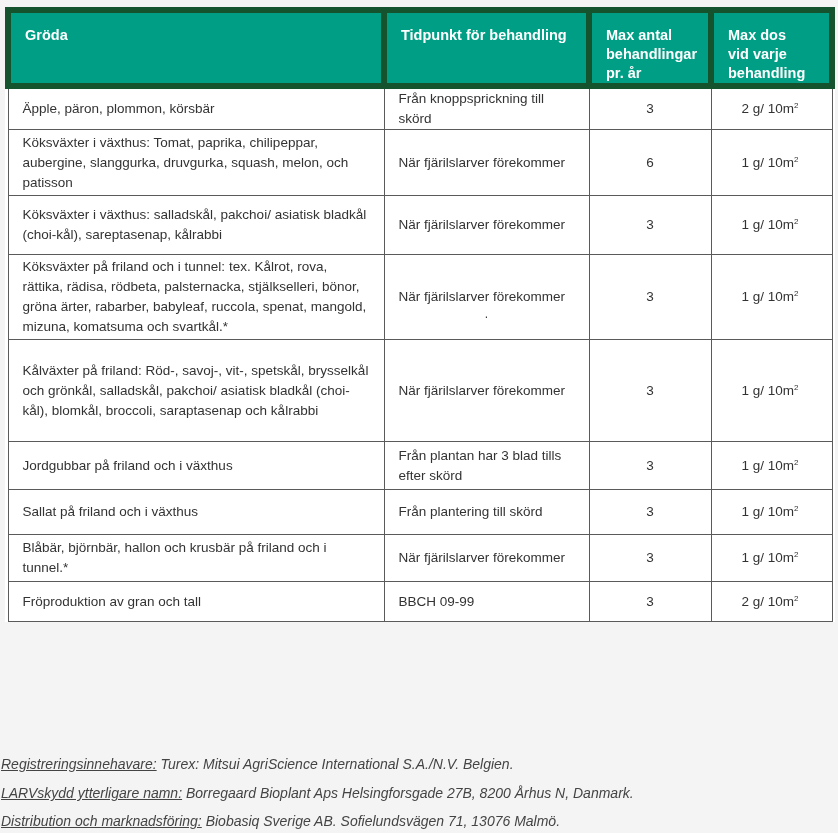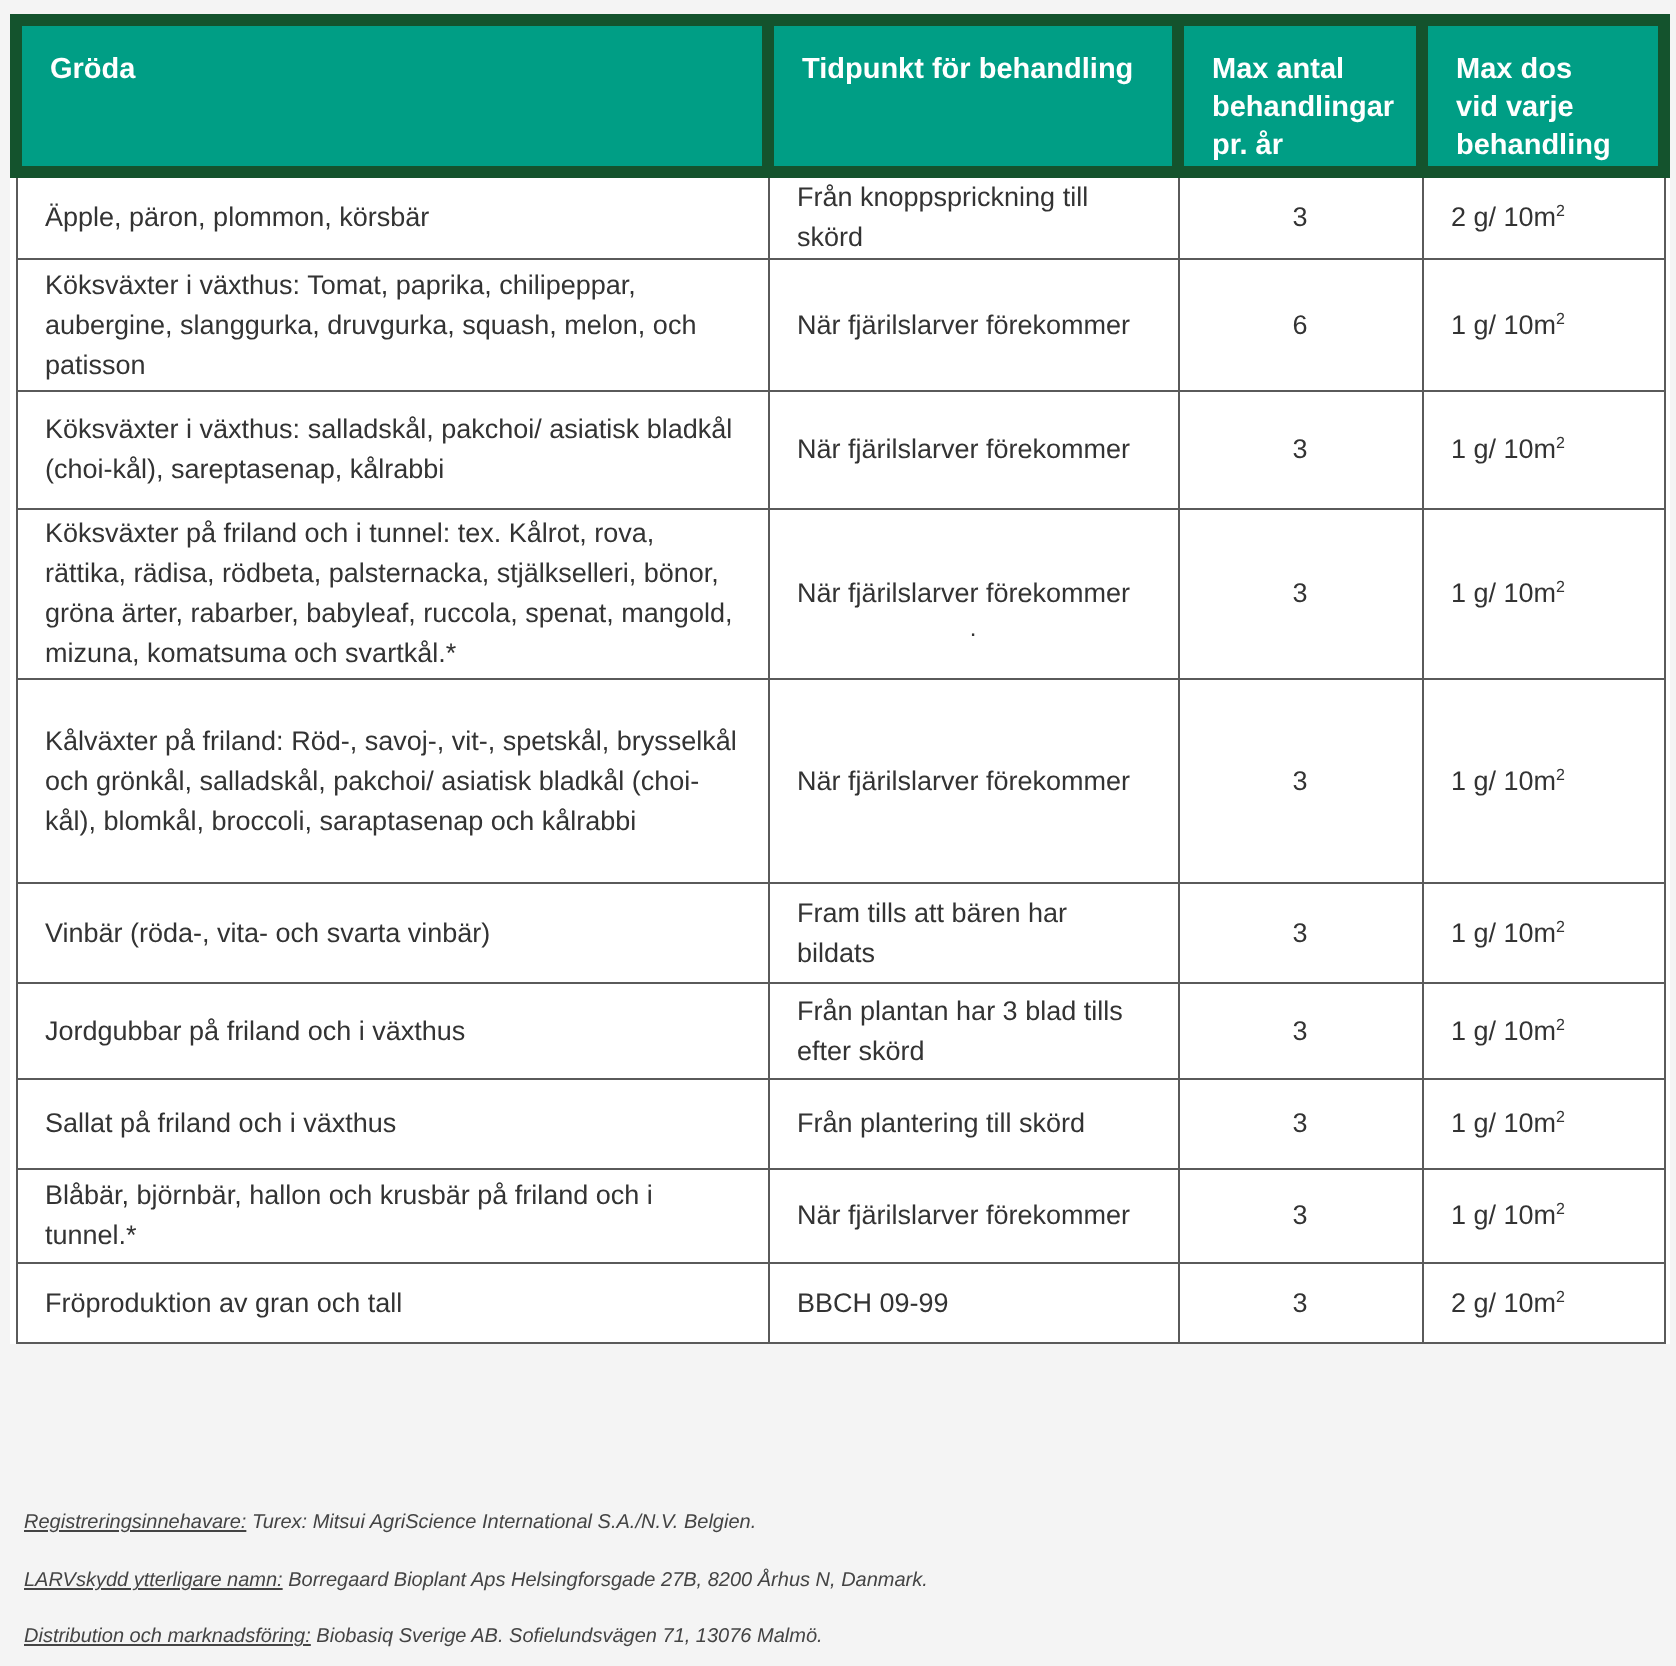--- a/index.html
+++ b/index.html
@@ -38,30 +38,30 @@
   table.main td {
     border: 1.5px solid #5a5a5a;
     font-size: 13.5px;
     color: #333333;
     padding: 0 14px;
     vertical-align: middle;
     line-height: 20px;
     box-sizing: border-box;
   }
   table.main td.num { text-align: center; }
-  table.main td.dose { padding-left: 14px; }
+  table.main td.dose { padding-left: 30px; }
   .cat { }
   sup { font-size: 8px; vertical-align: 5px; line-height: 0; }
   .dot { display: block; text-align: center; line-height: 10px; font-size: 12px; height: 0; position: relative; top: 2px; }
   .footer {
     position: absolute;
-    left: 12px;
+    left: 1px;
     font-family: "Liberation Sans", sans-serif;
     font-style: italic;
-    font-size: 10px;
+    font-size: 14px;
     color: #444444;
   }
   .footer .lbl { text-decoration: underline; }
 </style>
 </head>
 <body>
 
 <table class="main">
   <colgroup>
       <col class="c1">
@@ -101,26 +101,20 @@
         <td><span>När fjärilslarver förekommer</span><span class="dot">.</span></td>
         <td class="num">3</td>
         <td class="dose"><span>1 g/ 10m</span><sup>2</sup></td>
       </tr>
       <tr style="height: 102px;">
         <td><span class="cat">Kålväxter på friland:</span><span> Röd-, savoj-, vit-, spetskål, brysselkål och grönkål, salladskål, pakchoi/ asiatisk bladkål (choi-kål), blomkål, broccoli, saraptasenap och kålrabbi</span></td>
         <td><span>När fjärilslarver förekommer</span></td>
         <td class="num">3</td>
         <td class="dose"><span>1 g/ 10m</span><sup>2</sup></td>
       </tr>
-      <tr style="height: 50px;">
-        <td><span>Vinbär (röda-, vita- och svarta vinbär)</span></td>
-        <td><span>Fram tills att bären har bildats</span></td>
-        <td class="num">3</td>
-        <td class="dose"><span>1 g/ 10m</span><sup>2</sup></td>
-      </tr>
       <tr style="height: 48px;">
         <td><span>Jordgubbar på friland och i växthus</span></td>
         <td><span>Från plantan har 3 blad tills efter skörd</span></td>
         <td class="num">3</td>
         <td class="dose"><span>1 g/ 10m</span><sup>2</sup></td>
       </tr>
       <tr style="height: 45px;">
         <td><span>Sallat på friland och i växthus</span></td>
         <td><span>Från plantering till skörd</span></td>
         <td class="num">3</td>

